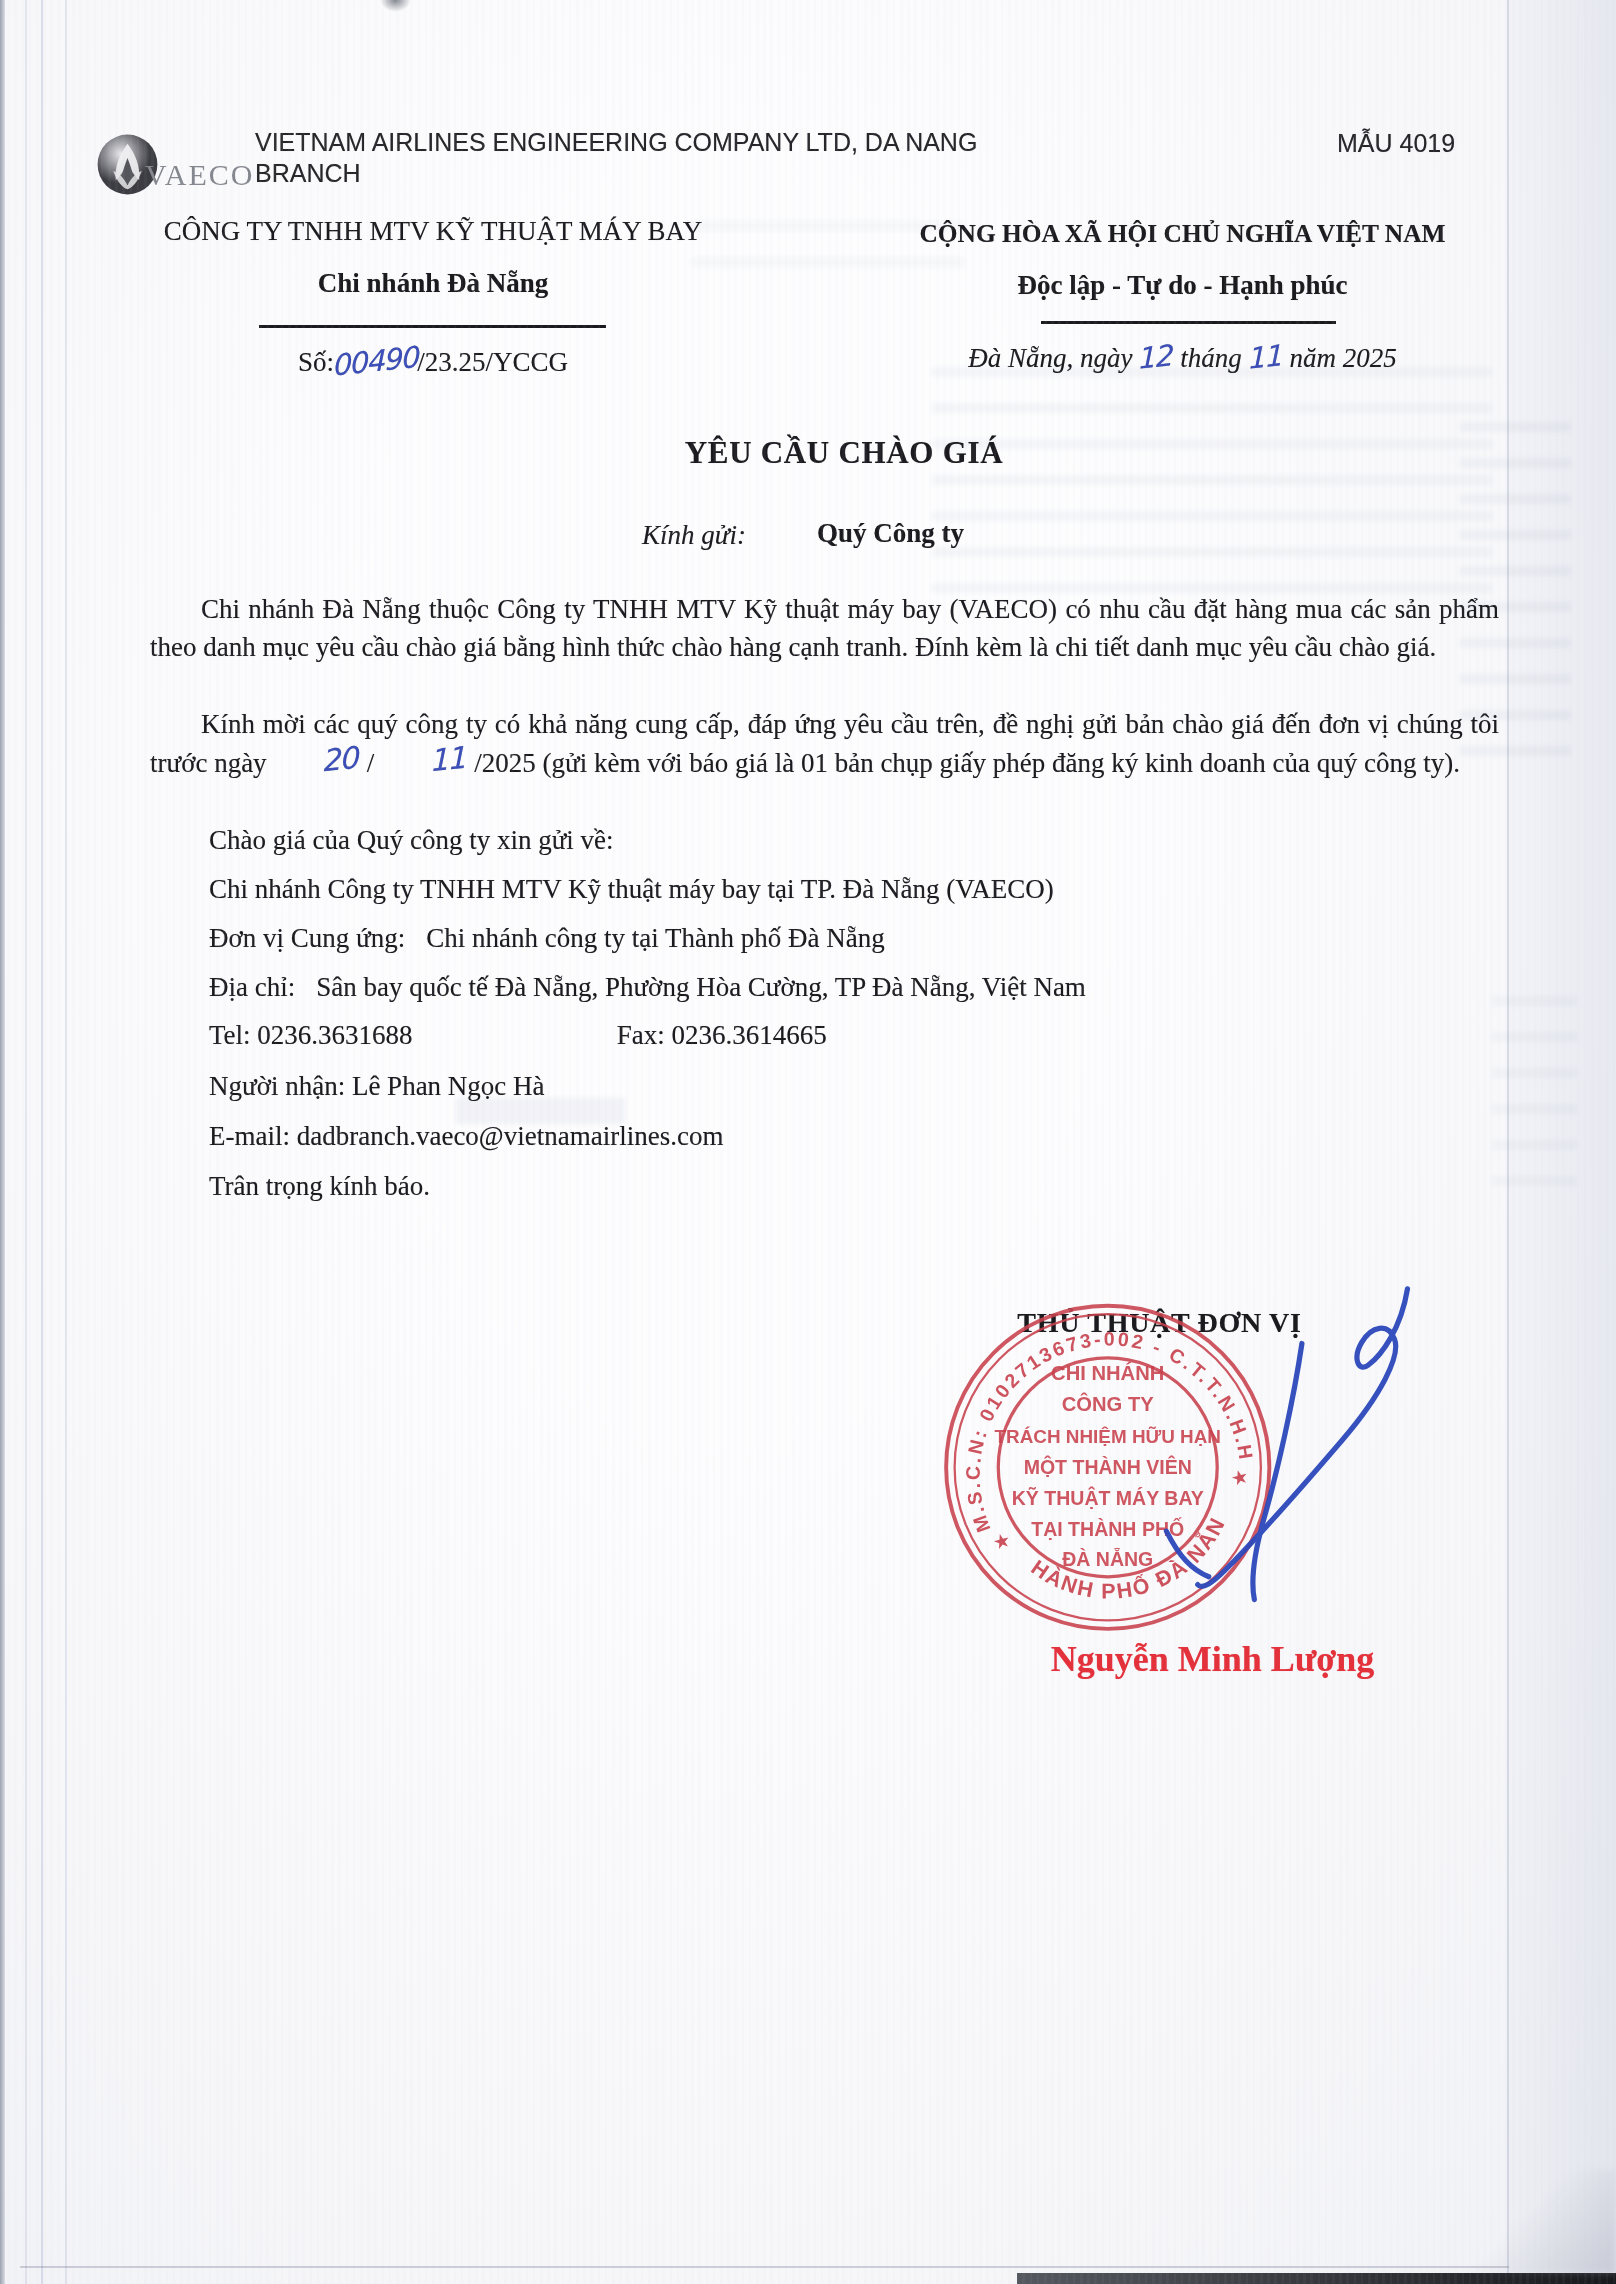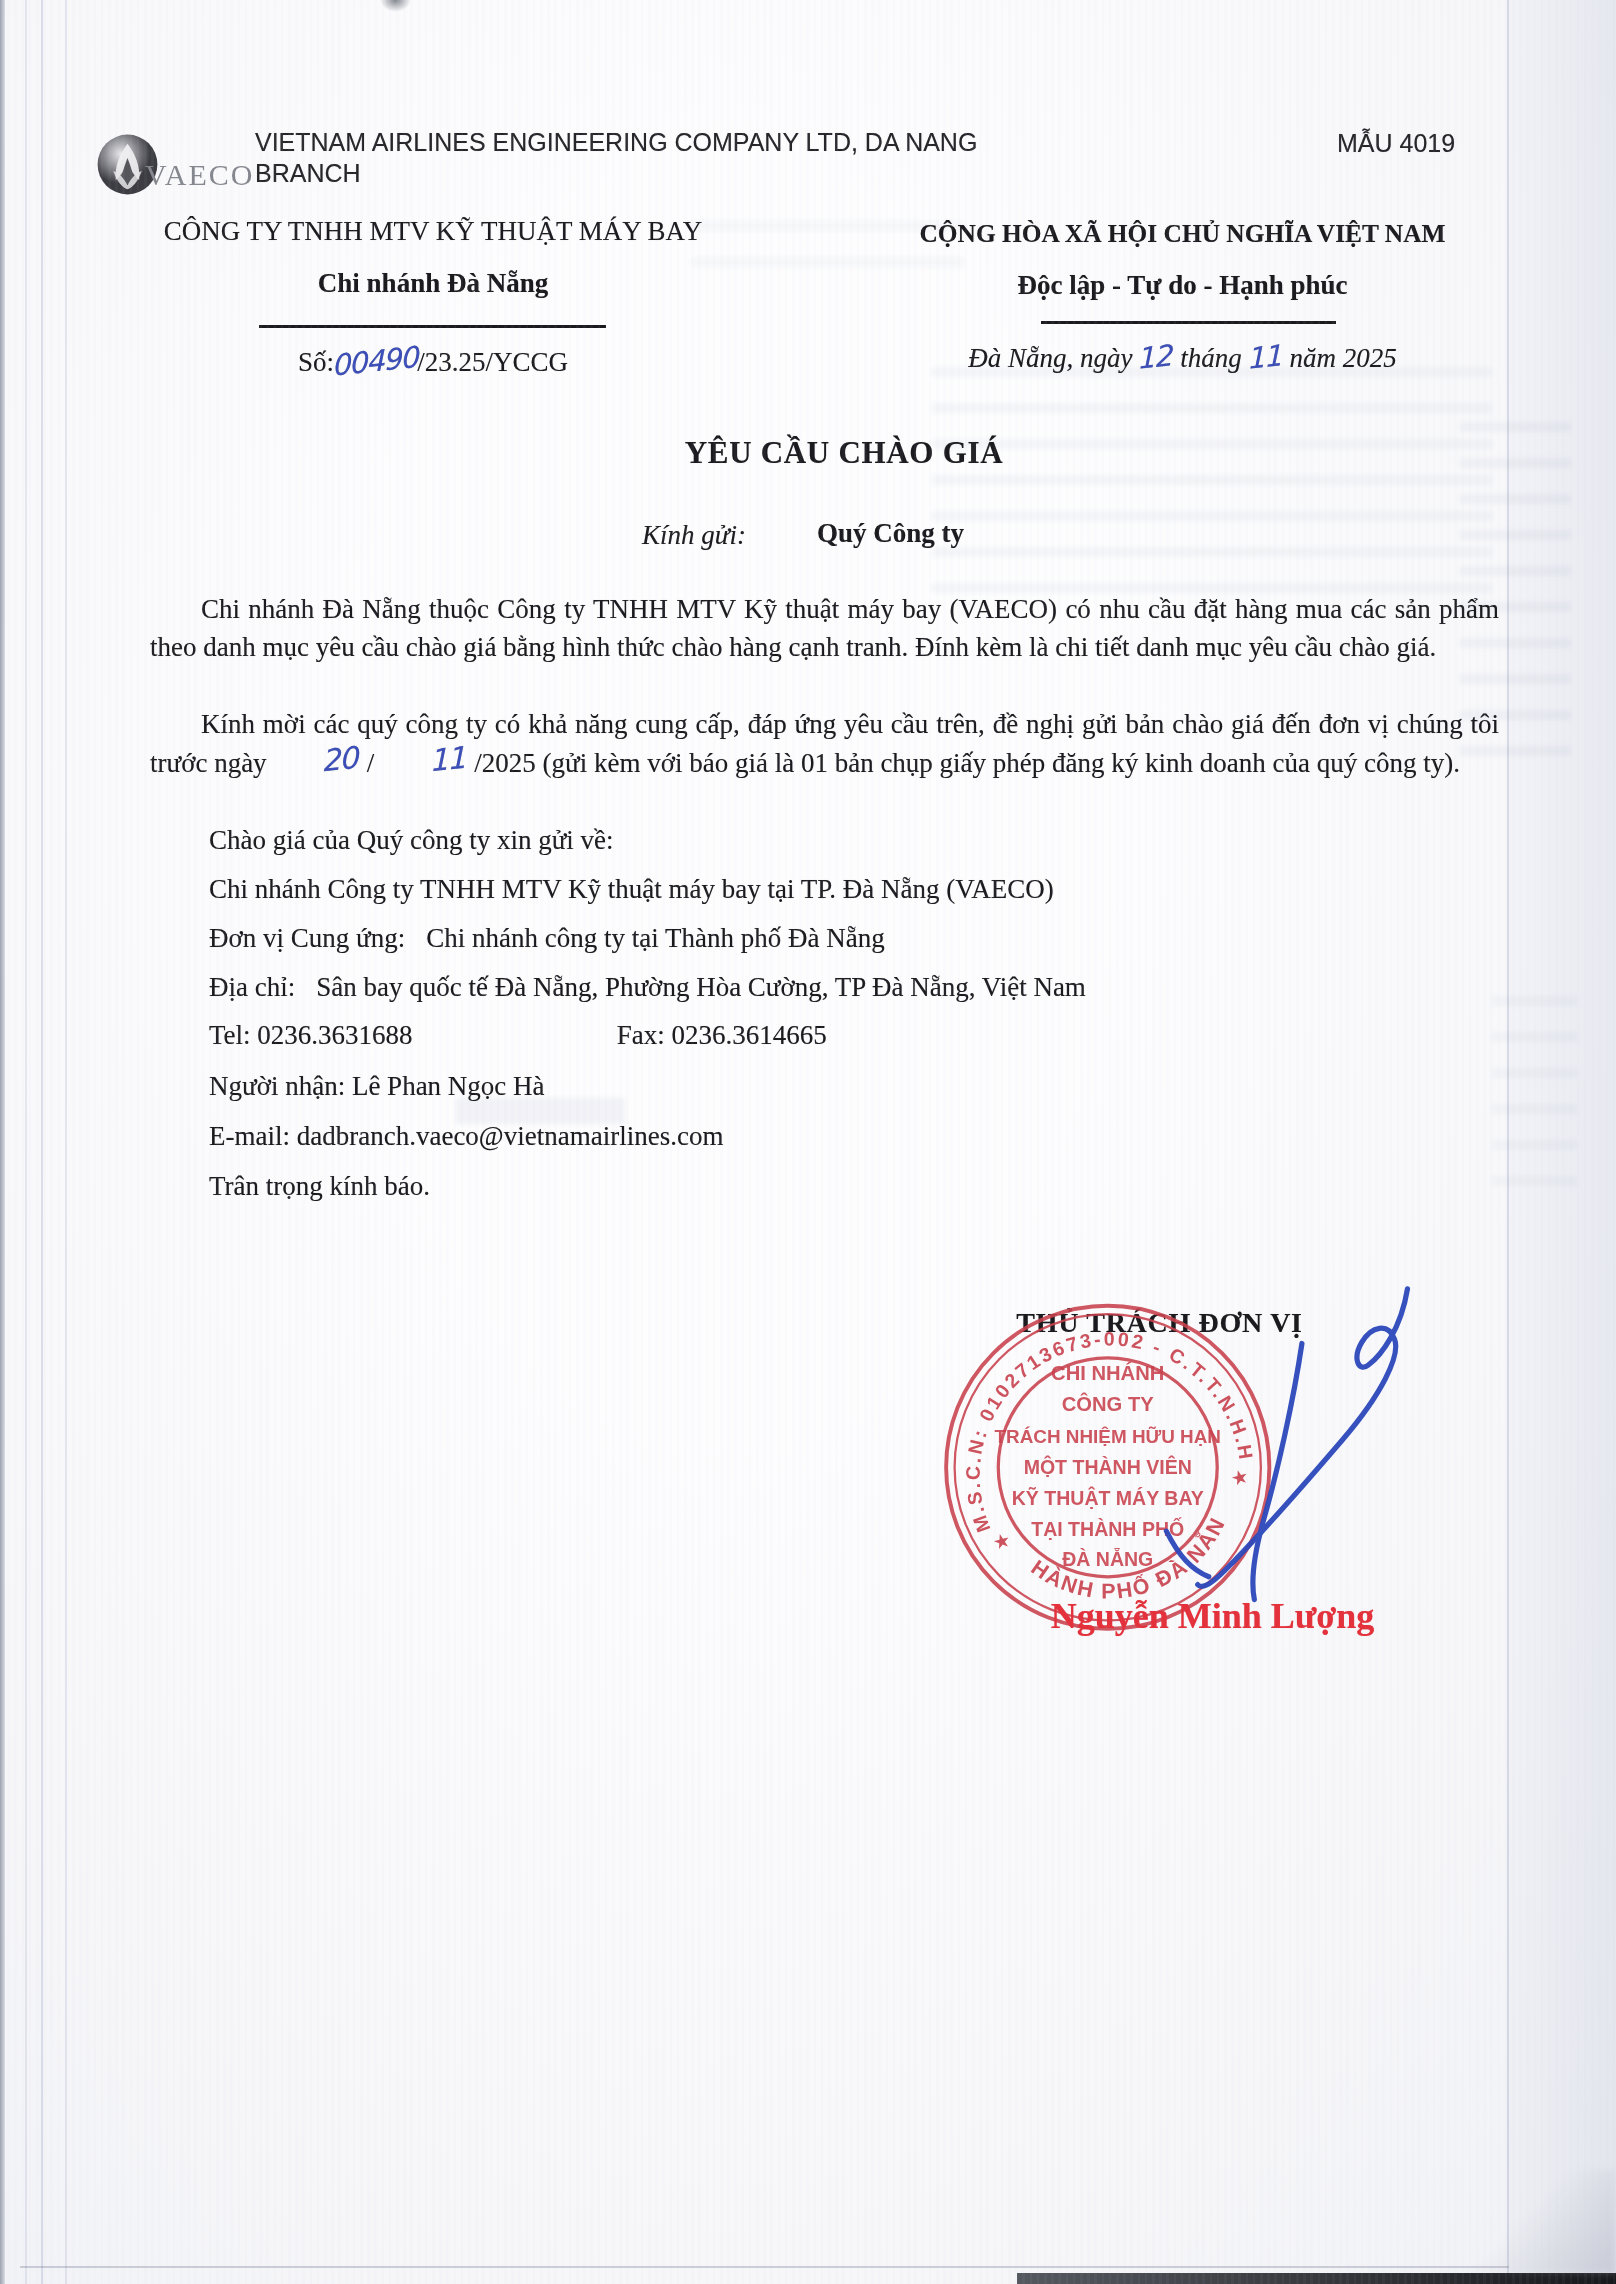--- a/index.html
+++ b/index.html
@@ -120,21 +120,21 @@
     <span style="margin-left:14.3px;">Sân bay quốc tế Đà Nẵng, Phường Hòa Cường, TP Đà Nẵng, Việt Nam</span>
   </div>
   <div class="line serif soft" style="top:1020px;">
     <span style="display:inline-block;width:401px;">Tel: 0236.3631688</span>
     <span>Fax: 0236.3614665</span>
   </div>
   <div class="line serif soft" style="top:1071px;">Người nhận: Lê Phan Ngọc Hà</div>
   <div class="line serif soft" style="top:1121px;">E-mail: dadbranch.vaeco@vietnamairlines.com</div>
   <div class="line serif soft" style="top:1171px;">Trân trọng kính báo.</div>
 
-  <div class="abs serif soft b" style="left:977px;top:1307px;width:365px;text-align:center;font-size:28px;letter-spacing:0.7px;z-index:2;">THỦ TRÁCH ĐƠN VỊ</div>
+  <div class="abs serif soft b" style="left:977px;top:1307px;width:365px;text-align:center;font-size:28px;letter-spacing:0.7px;z-index:2;">THỦ THUẬT ĐƠN VỊ</div>
 
   <svg class="abs stamp-svg" style="left:912px;top:1264px;z-index:3;" width="600" height="404" viewBox="0 0 920 620">
     <g opacity="0.88" fill="none" stroke="#c8414d">
       <circle cx="300" cy="312" r="248" stroke-width="6"></circle>
       <circle cx="300" cy="312" r="235" stroke-width="3.5"></circle>
       <circle cx="300" cy="312" r="168" stroke-width="5"></circle>
     </g>
     <g transform="rotate(-15 300 312)" opacity="0.9">
       <defs>
         <path id="topArc" d="M 110 388 A 200 200 0 1 1 490 388"></path>
@@ -158,16 +158,16 @@
       <text x="300" y="418" font-size="30">TẠI THÀNH PHỐ</text>
       <text x="300" y="464" font-size="30">ĐÀ NẴNG</text>
     </g>
     <g fill="none" stroke="#2c49bb" stroke-width="8" stroke-linecap="round" opacity="0.95">
       <path d="M 760 38 C 750 100 720 140 700 155 C 685 167 675 145 690 120 C 705 95 730 90 740 115 C 750 140 720 200 660 270 C 600 340 530 420 480 470 C 460 490 445 500 438 492"></path>
       <path d="M 598 122 C 585 210 560 320 540 390 C 528 432 518 480 525 515"></path>
       <path d="M 390 410 C 410 450 430 470 455 480"></path>
     </g>
   </svg>
 
-  <div class="abs serif b" style="left:1017px;top:1595px;width:391px;text-align:center;font-size:36px;color:#e3323c;z-index:4;text-shadow:0 0 0.7px rgba(220,40,55,.5);">Nguyễn Minh Lượng</div>
+  <div class="abs serif b" style="left:1017px;top:1638px;width:391px;text-align:center;font-size:36px;color:#e3323c;z-index:4;text-shadow:0 0 0.7px rgba(220,40,55,.5);">Nguyễn Minh Lượng</div>
 
 </div>
 
 
 </body></html>

